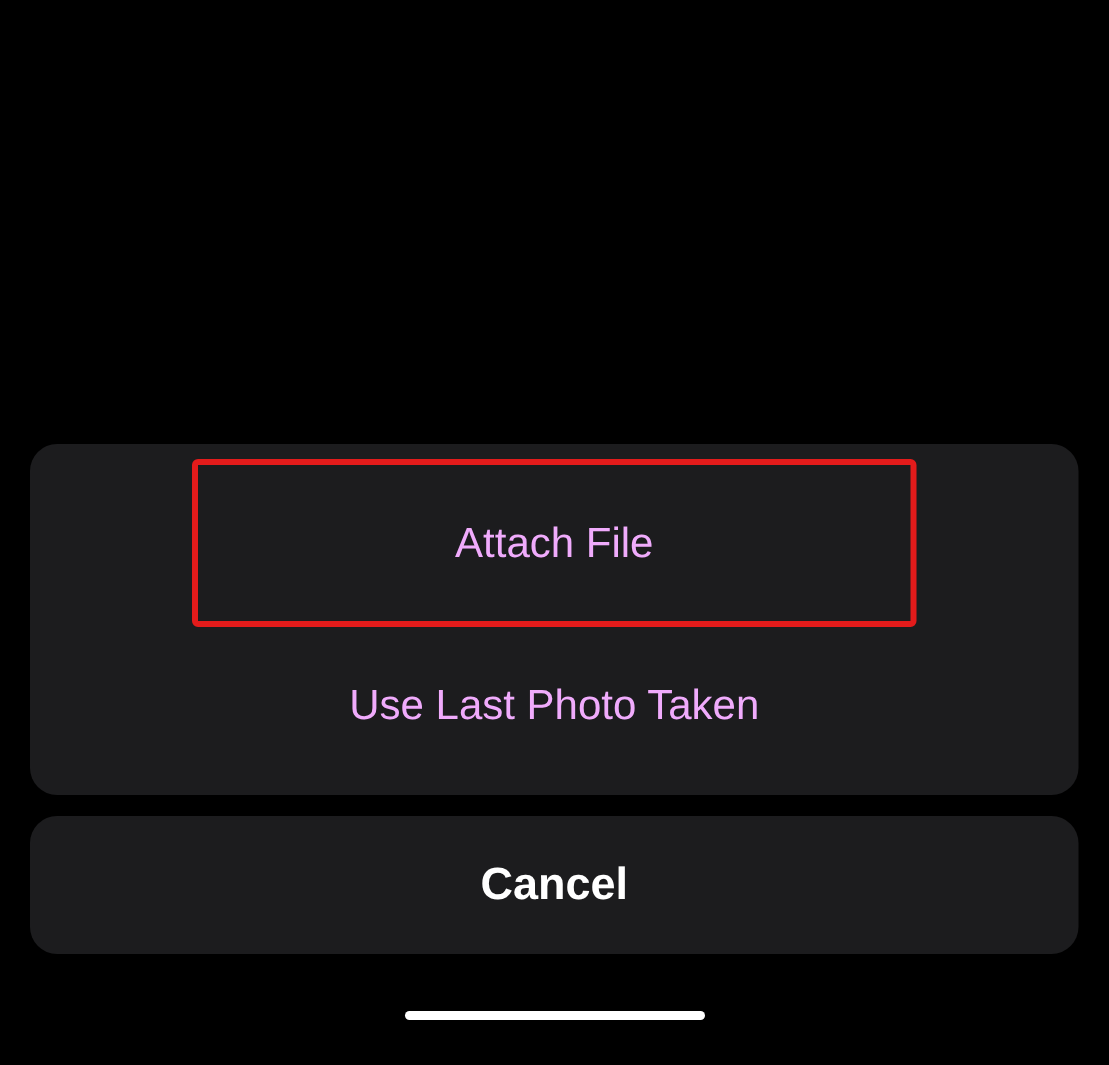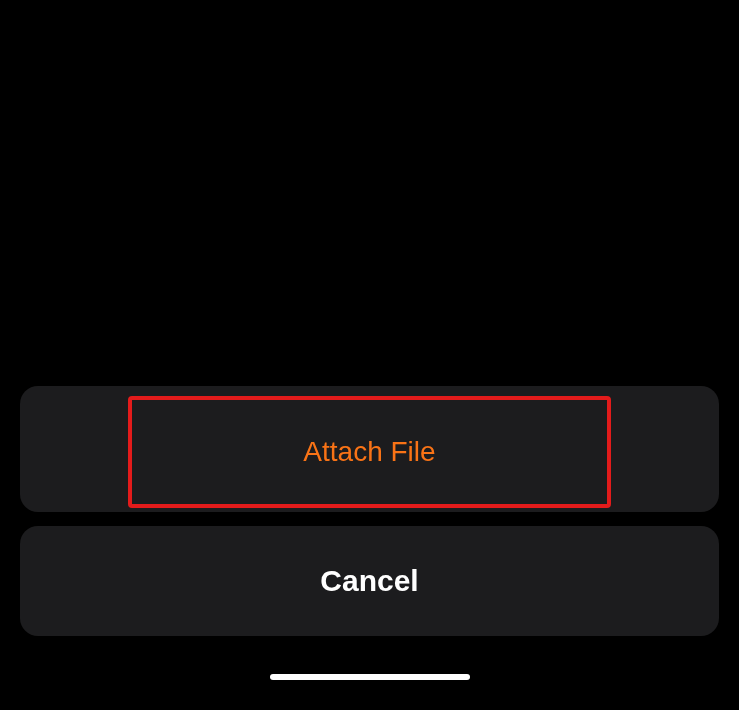--- a/index.html
+++ b/index.html
@@ -25,21 +25,21 @@
       border-radius: 18px;
       margin-bottom: 14px;
       padding: 6px 0;
     }
     
     .option-item {
       display: flex;
       align-items: center;
       justify-content: center;
       height: 108px;
-      color: #f97316;
+      color: #f0abfc;
       font-size: 28px;
       font-weight: 400;
       cursor: pointer;
     }
     
     .option-highlighted {
       position: relative;
       margin: 6px 110px 0 110px;
     }
     
@@ -54,21 +54,21 @@
     
     .cancel-group {
       background: #1c1c1e;
       border-radius: 18px;
     }
     
     .cancel-item {
       display: flex;
       align-items: center;
       justify-content: center;
-      height: 110px;
+      height: 92px;
       color: #ffffff;
       font-size: 30px;
       font-weight: 600;
       cursor: pointer;
     }
     
     .home-indicator-wrap {
       display: flex;
       justify-content: center;
       margin-top: 38px;
@@ -81,20 +81,23 @@
       border-radius: 4px;
     }
   </style>
 </head>
 <body>
 
 <div class="options-group">
   <div class="option-item option-highlighted">
     <span>Attach File</span>
   </div>
+  <div class="option-item">
+    <span>Use Last Photo Taken</span>
+  </div>
 </div>
 
 <div class="cancel-group">
   <div class="cancel-item">
     <span>Cancel</span>
   </div>
 </div>
 
 <div class="home-indicator-wrap">
   <div class="home-indicator"></div>

